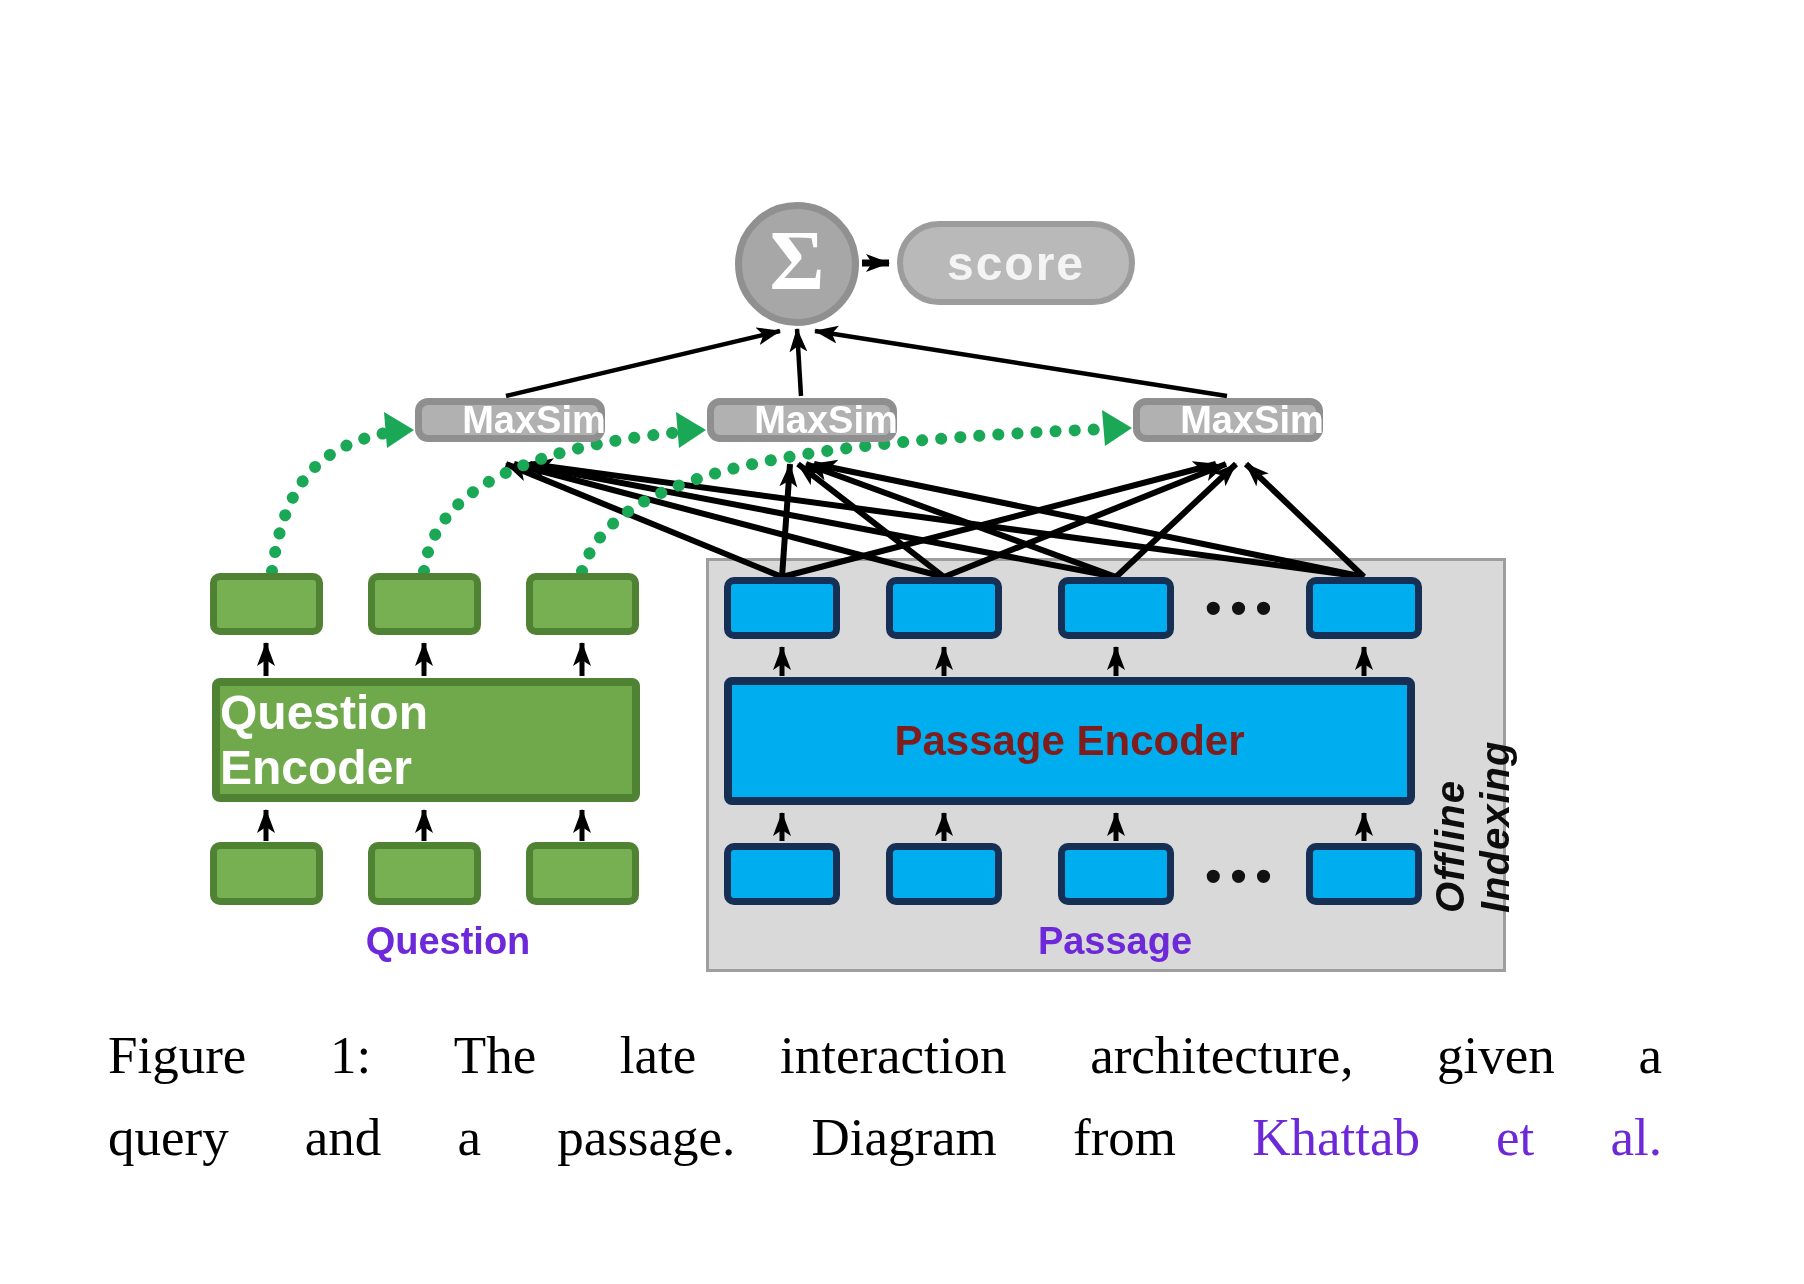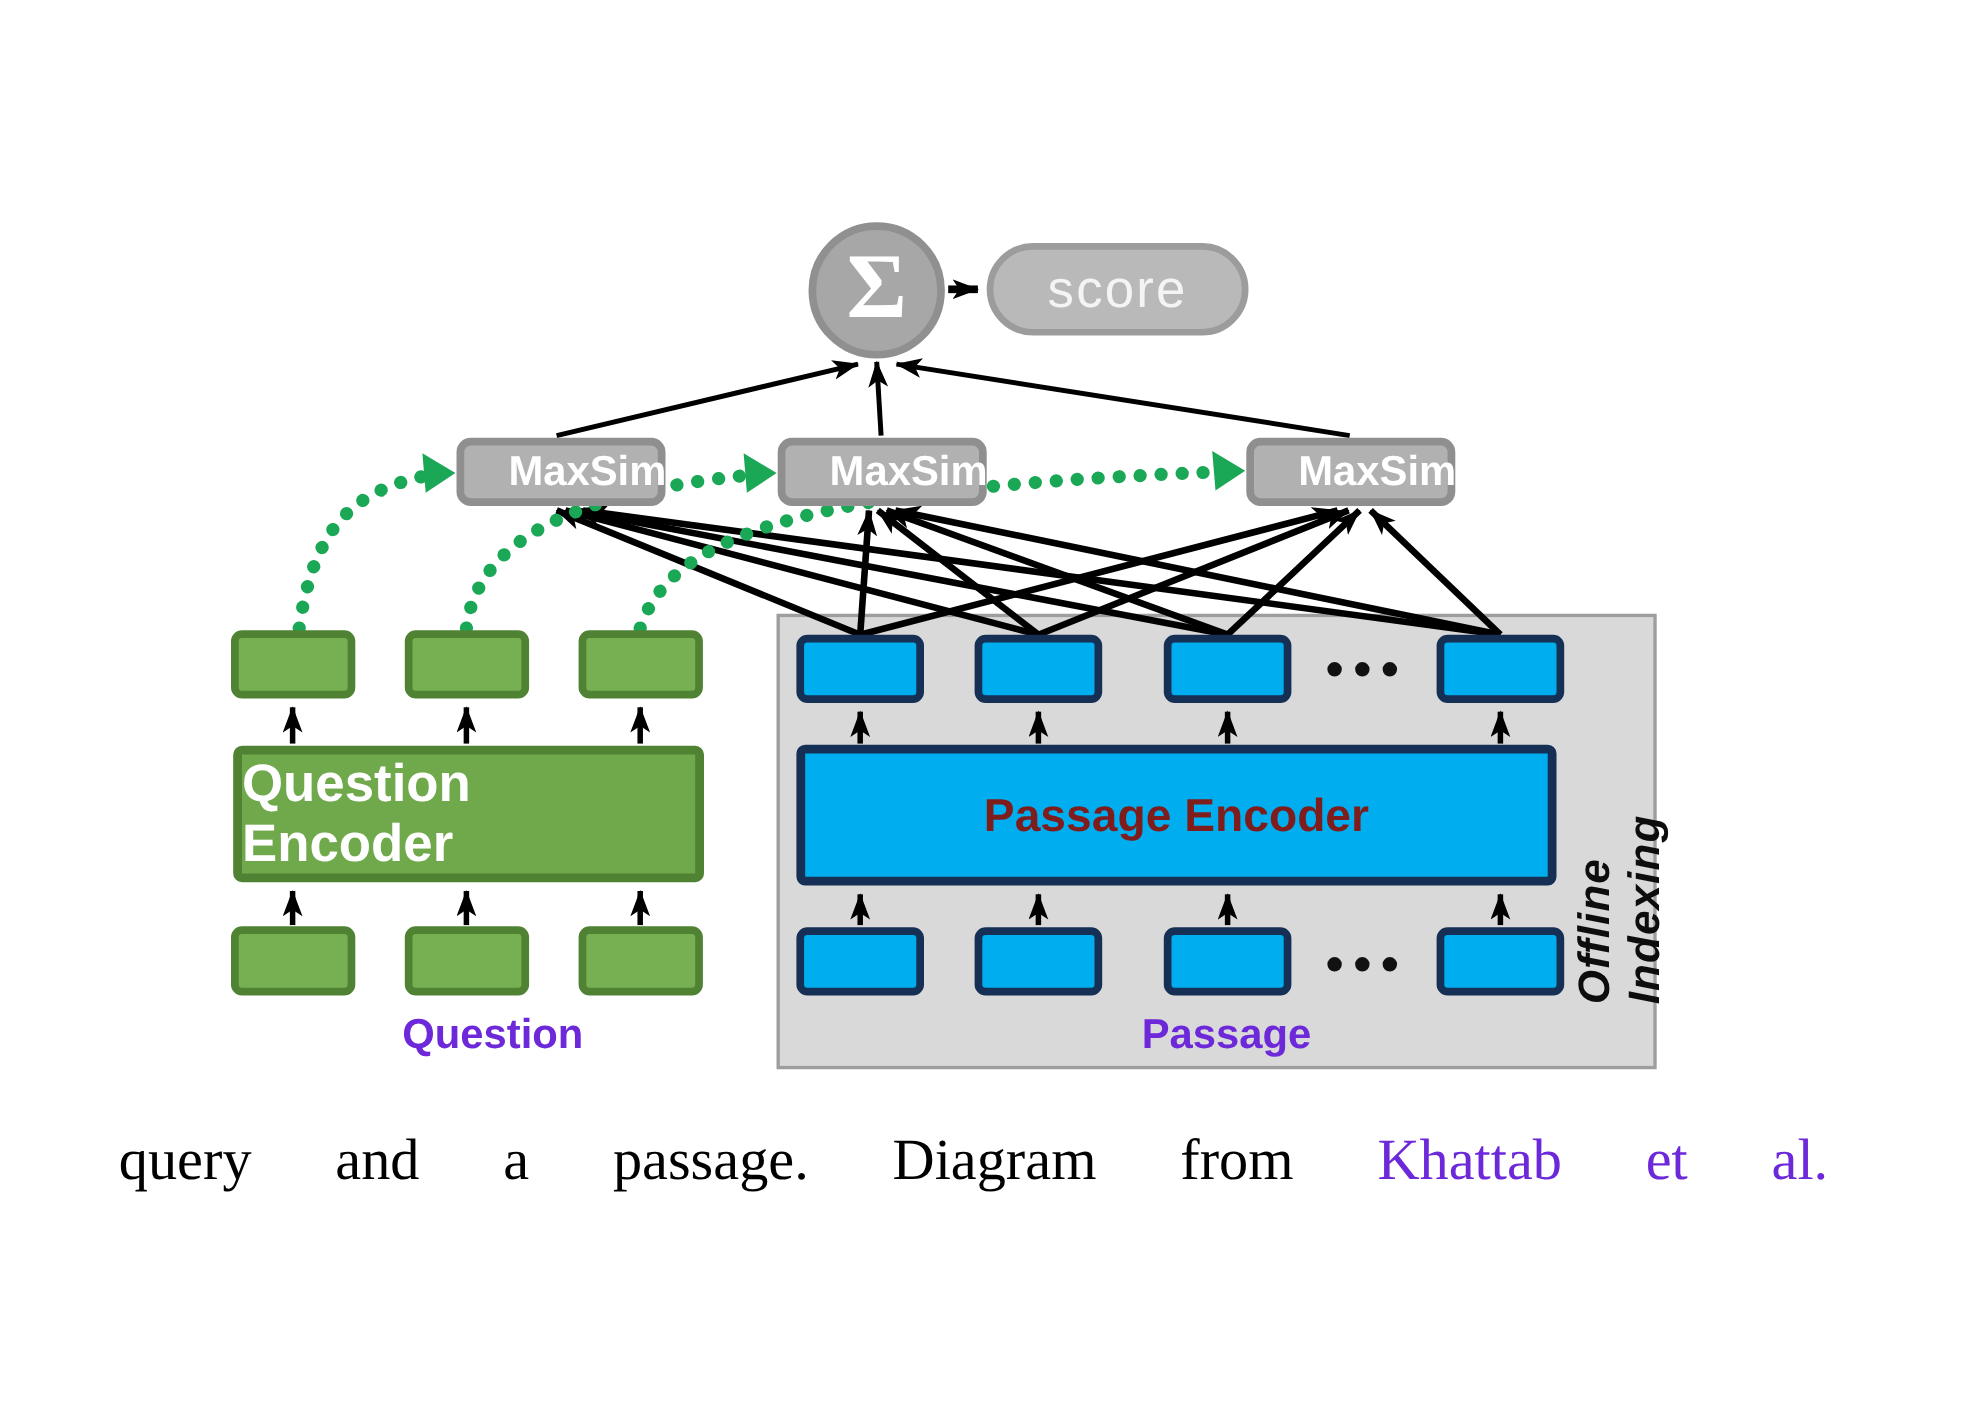--- a/index.html
+++ b/index.html
@@ -10,23 +10,23 @@
   #wires{z-index:2;}
   .node{z-index:3;}
   
   #panel{left:706px;top:558px;width:800px;height:414px;background:#d9d9d9;border:3px solid #9e9e9e;}
   
   #sigma{left:735px;top:202px;width:124px;height:124px;border-radius:50%;
          background:#a7a7a7;border:7px solid #909090;display:flex;align-items:center;justify-content:center;}
   #sigma .glyph{font-family:"Liberation Serif",serif;font-size:84px;font-weight:bold;color:#ffffff;line-height:1;padding-bottom:6px;}
   #score{left:897px;top:221px;width:238px;height:84px;border-radius:42px;
          background:#b9b9b9;border:6px solid #9c9c9c;display:flex;align-items:center;justify-content:center;
-         color:#f4f4f4;font-size:48px;letter-spacing:2px;}
+         color:#f4f4f4;font-size:48px;letter-spacing:2px;font-weight:bold;}
   
-  .maxsim{top:398px;width:190px;height:62px;background:#b1b1b1;border:7px solid #8f8f8f;border-radius:13px;
+  .maxsim{top:398px;width:190px;height:44px;background:#b1b1b1;border:7px solid #8f8f8f;border-radius:13px;
           display:flex;align-items:center;justify-content:center;color:#ffffff;font-weight:bold;font-size:38px;padding-left:48px;}
   #maxsim1{left:415px;} #maxsim2{left:707px;} #maxsim3{left:1133px;}
   
   .qemb{width:113px;height:62px;background:#77b052;border:7px solid #4f8233;border-radius:10px;}
   #qe{left:212px;top:678px;width:428px;height:124px;background:#70a94c;border:8px solid #4f8233;border-radius:8px;
       display:flex;align-items:center;justify-content:center;color:#ffffff;font-weight:bold;font-size:48px;}
   
   .pemb{width:116px;height:62px;background:#00aeef;border:7px solid #152f55;border-radius:10px;}
   #pe{left:724px;top:677px;width:691px;height:128px;background:#00aeef;border:8px solid #152f55;border-radius:8px;
       display:flex;align-items:center;justify-content:center;color:#7f1d1d;font-weight:bold;font-size:42px;}
@@ -155,16 +155,19 @@
 <div class="abs node dots" style="left:1178px;top:846px;">•••</div>
 <div class="abs node pemb" style="left:1306px;top:843px;"></div>
 
 <div class="abs node rowlabel" style="left:298px;top:920px;">Question</div>
 <div class="abs node rowlabel" style="left:965px;top:920px;">Passage</div>
 
 <div id="offline" class="abs node">Offline Indexing</div>
 
 <div id="caption" class="abs">
   <div class="cap-just">
+    <span>Figure 1: The late interaction architecture, given a</span>
+  </div>
+  <div class="cap-just">
     <span>query and a passage. Diagram from</span>
     <span class="cap-link">Khattab et al.</span>
   </div>
 </div>
 
 </body></html>

